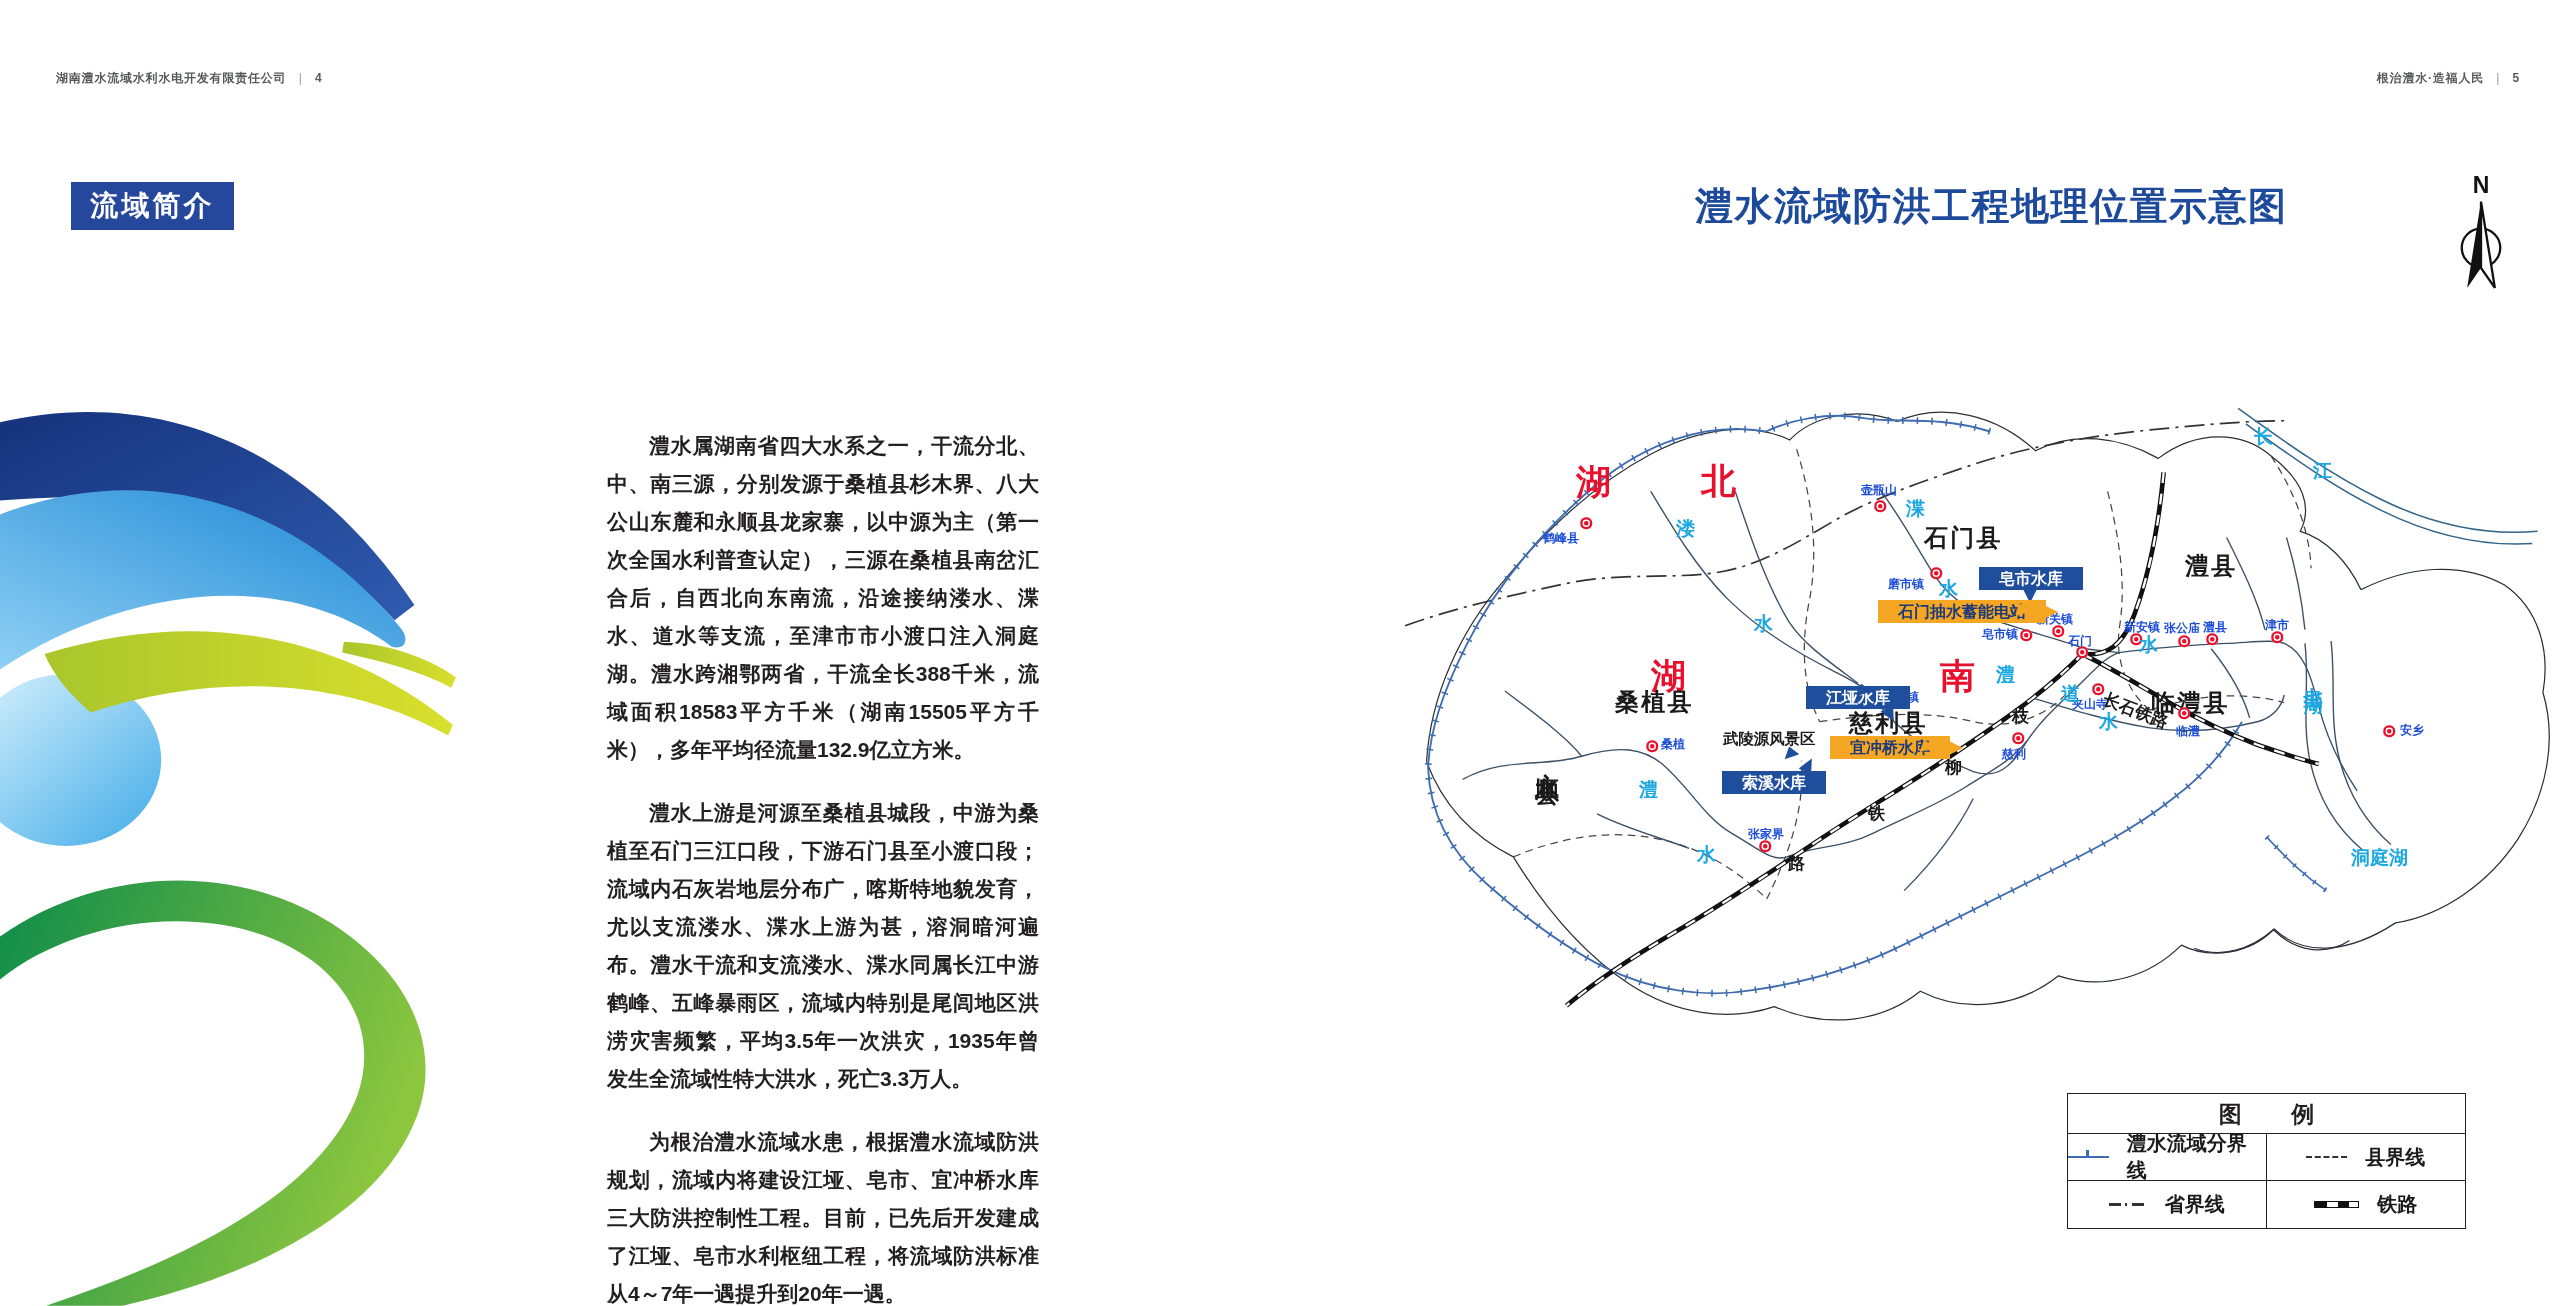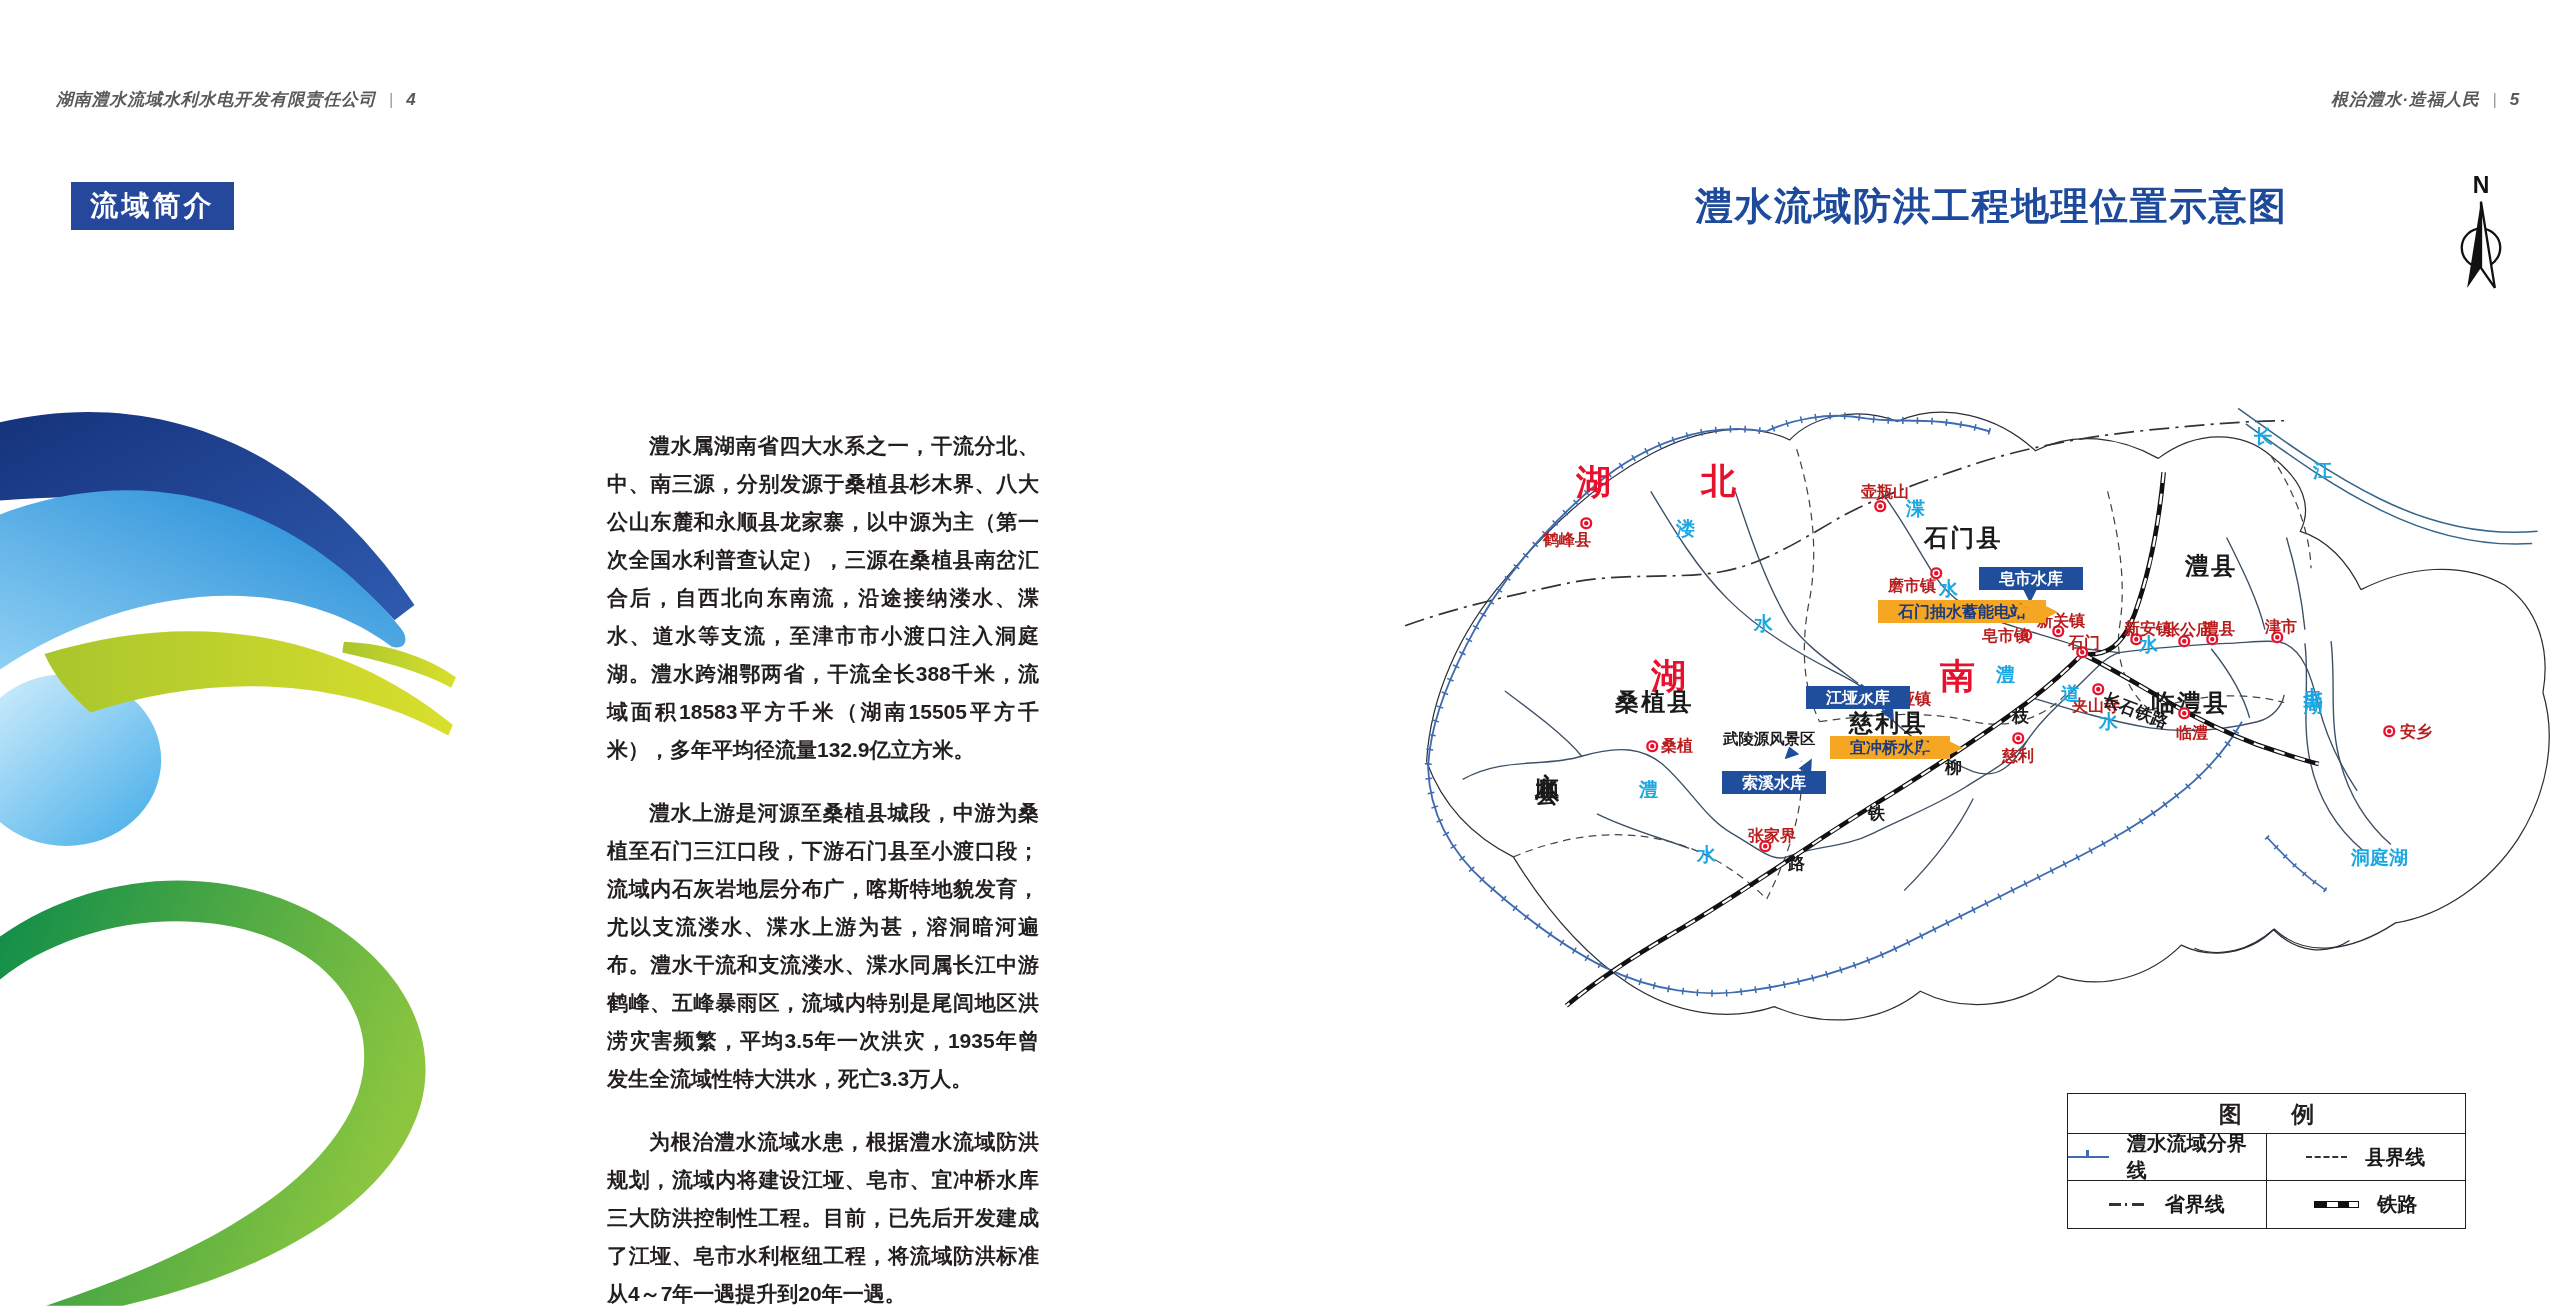--- a/index.html
+++ b/index.html
@@ -2,42 +2,42 @@
 <html style="font-size:12.3px"><head>
 <meta charset="utf-8">
 <style>
   html,body{margin:0;padding:0;background:#e8e8e8;}
   *{box-sizing:border-box;}
   .spread{
     position:relative;width:2576px;height:1306px;background:#ffffff;overflow:hidden;
     font-family:"Liberation Sans", sans-serif;color:#231f20;
   }
   
-  .hdr{position:absolute;top:88px;font-size:17px;font-weight:700;color:#58595b;letter-spacing:0.8px;white-space:nowrap;font-style:italic;}
+  .hdr{position:absolute;top:70px;font-size:12px;font-weight:700;color:#58595b;letter-spacing:0.8px;white-space:nowrap;}
   .hdr-left{left:56px;}
   .hdr-right{right:56px;text-align:right;}
   .hdr .sep{color:#9b9c9e;font-weight:400;margin:0 12.3px;}
   .hdr .pg{color:#58595b;}
   
   .badge{position:absolute;left:71px;top:182px;width:163px;height:48px;background:#25479c;
     color:#fff;font-size:28px;font-weight:700;letter-spacing:3.1px;text-align:center;line-height:48px;}
   .article{position:absolute;left:607px;top:427px;width:432px;}
   .article p{margin:0;font-size:21px;line-height:38px;font-weight:600;text-align:justify;text-indent:2em;color:#231f20;}
   .article p + p{margin-top:25px;}
   .logo-svg{position:absolute;left:0;top:399px;width:614px;height:907px;}
   
   .map-title{position:absolute;left:1695px;top:181px;font-size:38px;font-weight:800;color:#1d4a9b;letter-spacing:1.5px;}
   .compass{position:absolute;left:2454px;top:174px;width:54px;text-align:center;}
   .compass .n{font-size:23px;font-weight:800;color:#111;line-height:23px;}
   .map-lines{position:absolute;left:0;top:0;width:2576px;height:1306px;}
   .map-label-layer{position:absolute;left:0;top:0;width:2576px;height:1306px;pointer-events:none;}
   .map-label-layer > div{position:absolute;white-space:nowrap;}
   .lbl-prov{font-size:35px;font-weight:800;color:#e8112d;letter-spacing:1.5px;}
   .lbl-county{font-size:24px;font-weight:800;color:#1a1a1a;letter-spacing:2.3px;}
-  .lbl-town{font-size:16px;font-weight:700;color:#b91c1c;}
+  .lbl-town{font-size:12px;font-weight:700;color:#1d4ed8;}
   .lbl-river{font-size:19px;font-weight:800;color:#1ba7e2;}
   .lbl-rail{font-size:17px;font-weight:800;color:#1a1a1a;transform-origin:left top;}
   .lbl-area{font-size:15.4px;font-weight:700;color:#1a1a1a;}
   .vert{writing-mode:vertical-rl;text-orientation:upright;letter-spacing:4.6px;}
   .dot{width:11.5px;height:11.5px;border-radius:50%;background:#e8112d;transform:translate(-50%,-50%);
        box-shadow:inset 0 0 0 2.3px #e8112d, inset 0 0 0 3.8px #ffffff;}
   
   .banner{height:23px;line-height:23px;padding:0 20px;font-size:16px;font-weight:800;position:absolute;}
   .banner.blue{background:#1f4e9c;color:#ffffff;}
   .banner.orange{background:#f5a623;color:#1d3a7a;}

